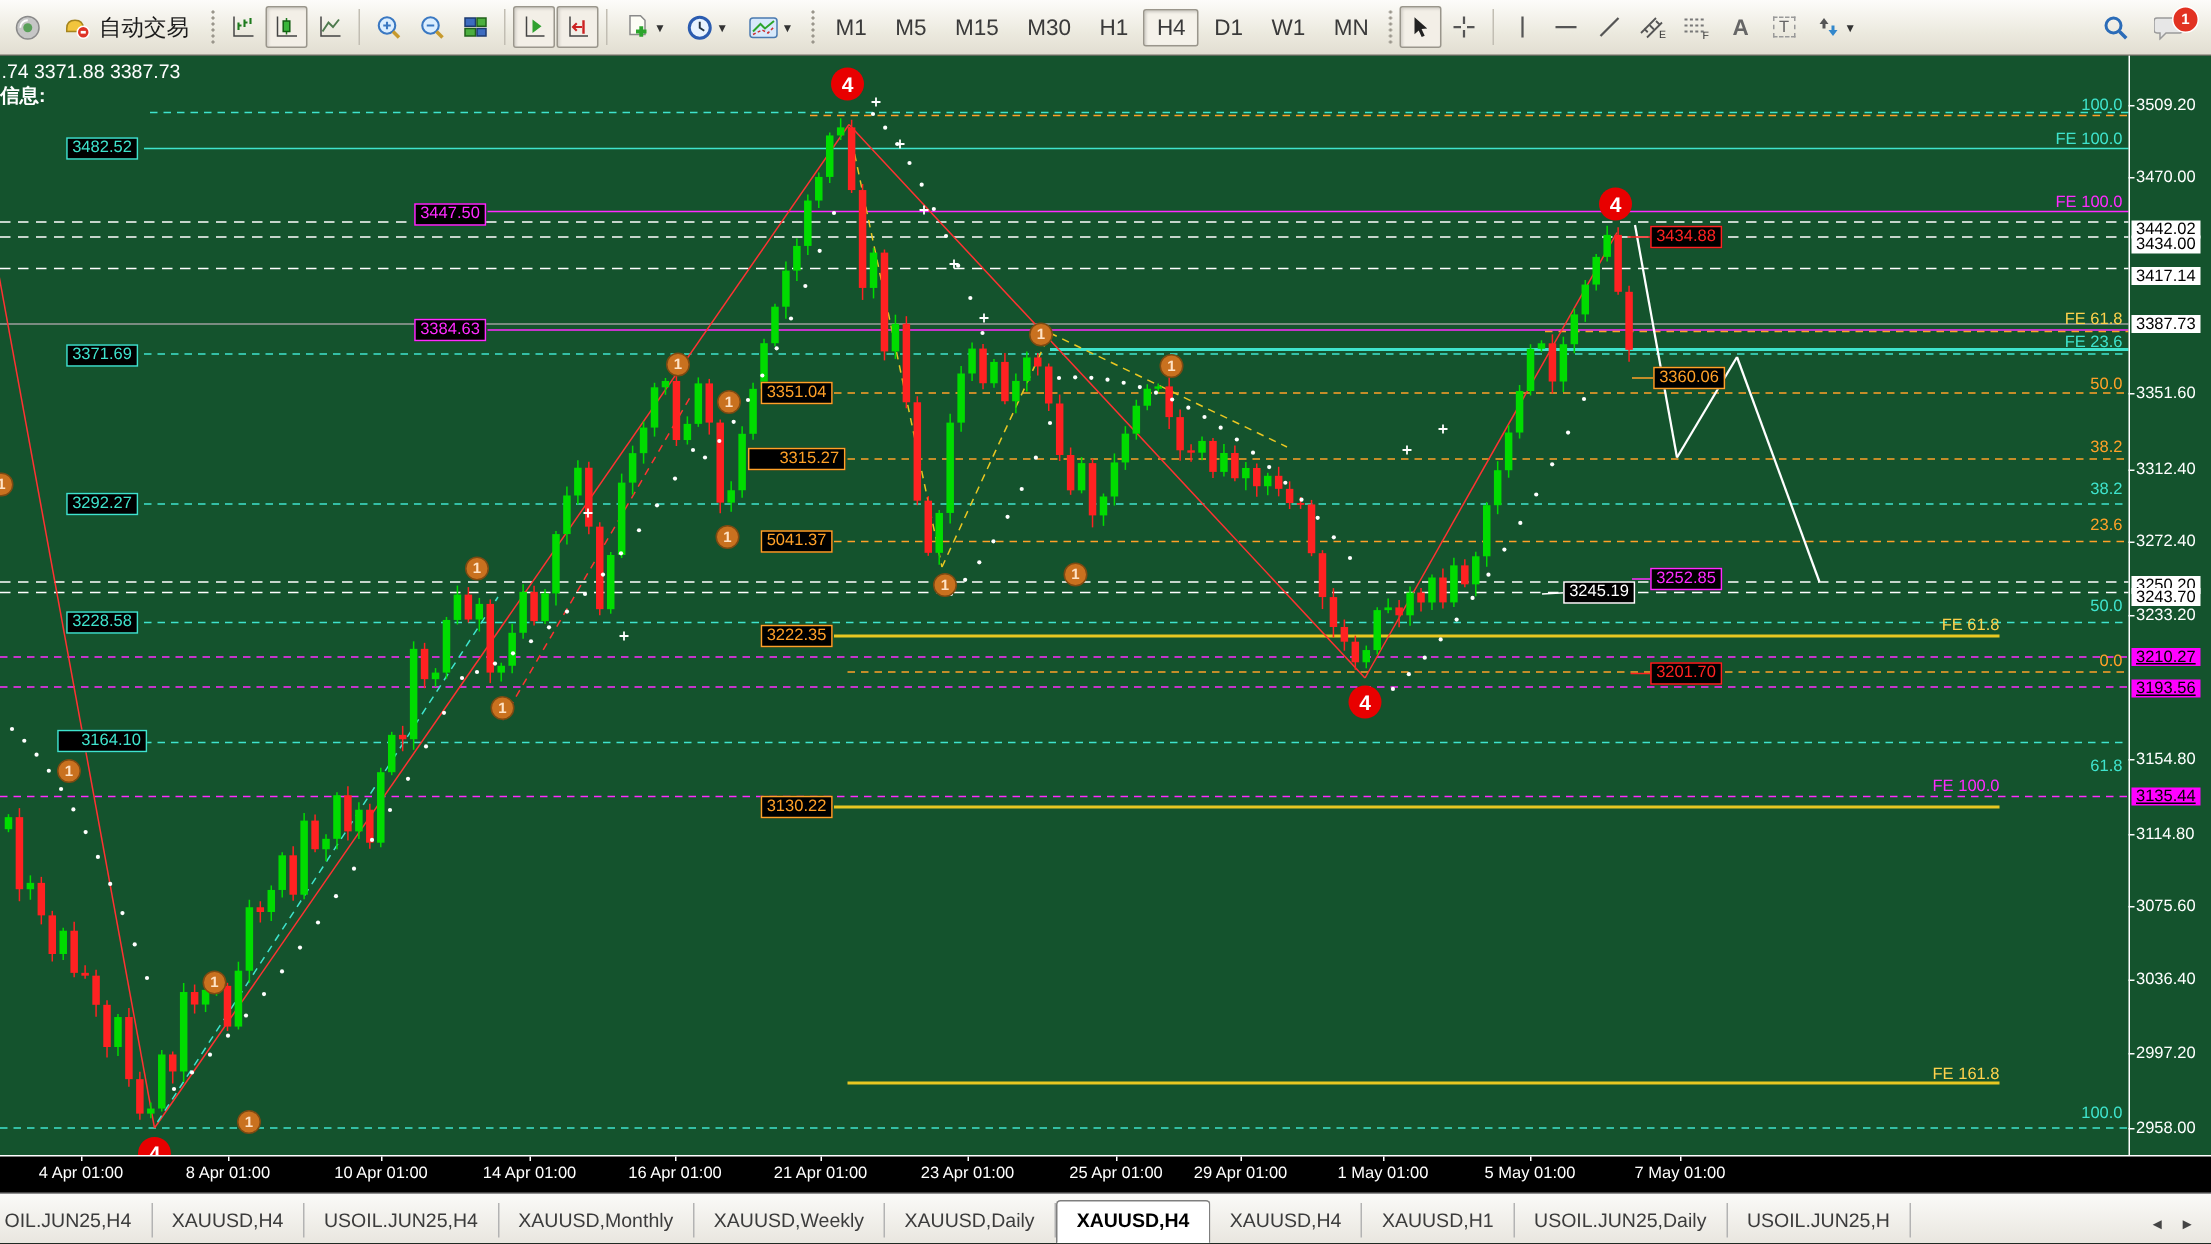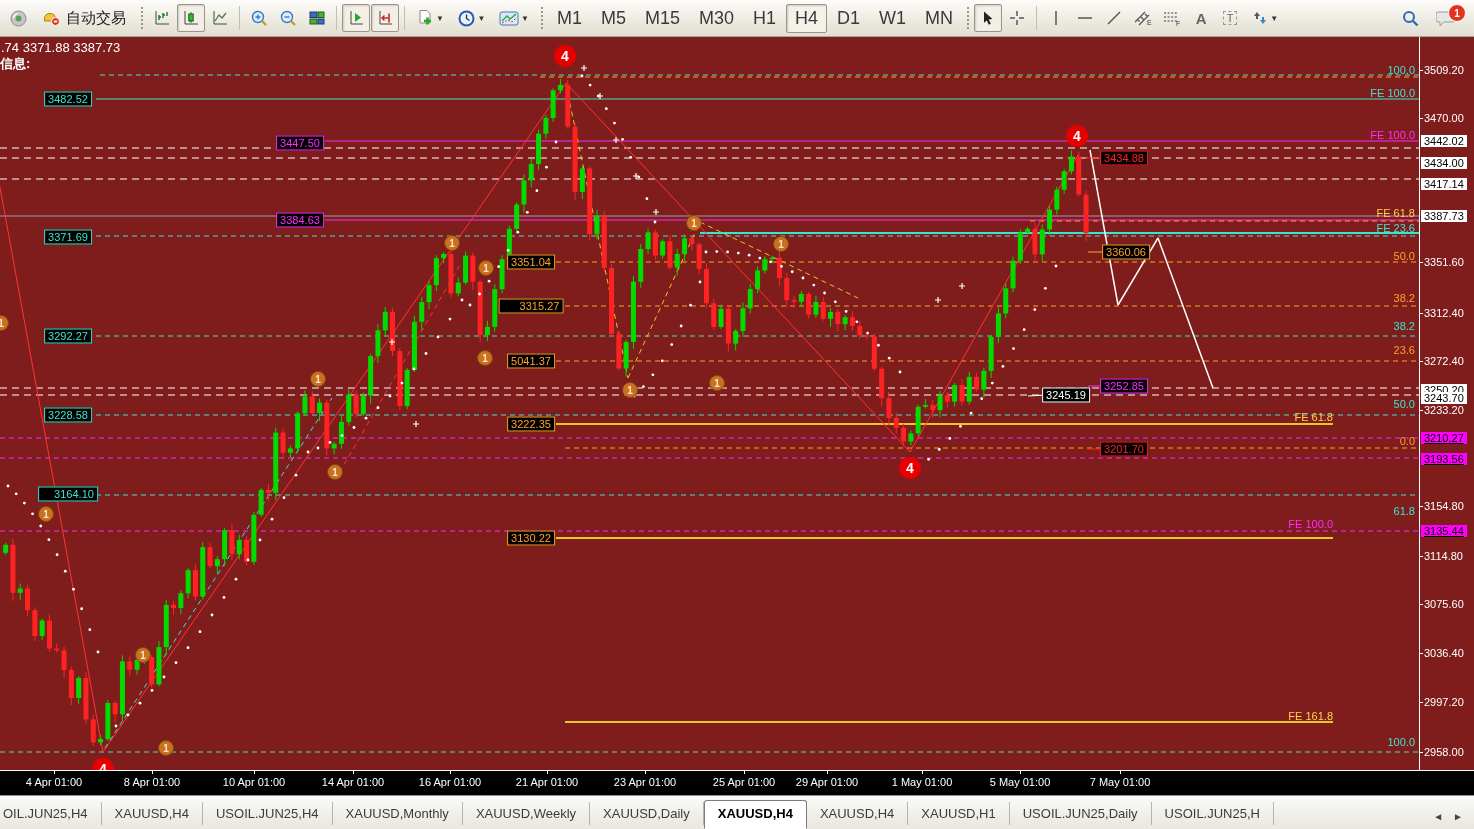--- a/index.html
+++ b/index.html
@@ -7,30 +7,30 @@
   
   .toolbar{position:absolute;top:0;left:0;width:1474px;height:37px;box-sizing:border-box;
     background:linear-gradient(#fdfcfa,#eceadf 60%,#e2ded2);border-bottom:1px solid #a9a59a;
     display:flex;align-items:center;padding:0 4px;gap:1px;z-index:10;}
   .tb-btn{height:28px;min-width:28px;display:flex;align-items:center;justify-content:center;
     border:1px solid transparent;border-radius:2px;box-sizing:border-box;}
   .tb-btn.pressed{background:#f3efe7;border:1px solid #9a968c;box-shadow:inset 1px 1px 2px rgba(0,0,0,.15);}
   .tb-sep{width:1px;height:24px;background:#c2beb3;margin:0 4px;}
   .tb-grip{width:4px;height:24px;margin:0 3px;background-image:radial-gradient(#9a968c 35%,transparent 40%);background-size:4px 4px;}
   .autotrade{display:flex;align-items:center;gap:6px;padding:0 9px;font-size:15px;color:#1a1a1a;height:30px;}
-  .tf-btn{padding:3px 8px;font-size:18px;color:#3a3a3a;border:1px solid transparent;border-radius:2px;}
+  .tf-btn{padding:3px 8px;font-size:15px;color:#3a3a3a;border:1px solid transparent;border-radius:2px;}
   .tf-btn.active{background:#f5f2ea;border:1px solid #9a968c;box-shadow:inset 1px 1px 2px rgba(0,0,0,.18);}
   .dd{font-size:8px;color:#333;margin-left:2px;}
   .tb-right{margin-left:auto;display:flex;align-items:center;gap:6px;padding-right:6px;}
   .chatwrap{position:relative;width:34px;height:28px;display:flex;align-items:center;justify-content:center;}
   .badge{position:absolute;right:-2px;top:0px;width:16px;height:16px;border-radius:50%;background:#e23222;
     color:#fff;font-size:10px;font-weight:bold;display:flex;align-items:center;justify-content:center;border:1px solid #fff;}
   .winbox{position:absolute;top:2px;width:13px;height:11px;background:#dad6cc;border:1px solid #9a968c;}
   
-  .chart{position:absolute;left:0;top:37px;width:1474px;height:758px;background:#7f1d1d;}
+  .chart{position:absolute;left:0;top:37px;width:1474px;height:758px;background:#14532d;}
   #plot{position:absolute;left:0;top:0;z-index:1;}
   #overlay{position:absolute;left:0;top:0;width:1474px;height:758px;z-index:3;pointer-events:none;}
   .quote{position:absolute;left:1px;top:3px;color:#fff;font-size:13px;white-space:nowrap;z-index:2;}
   .infoline{position:absolute;left:0px;top:18px;color:#fff;font-size:13px;font-weight:bold;white-space:nowrap;z-index:2;}
   .pbox{position:absolute;transform:translate(-50%,-50%);font-size:11px;line-height:13px;padding:0 3px;
     background:#000;border:1px solid;white-space:nowrap;}
   .fib{position:absolute;transform:translate(-100%,-50%);font-size:11px;white-space:nowrap;}
   .w4{position:absolute;width:22px;height:22px;border-radius:50%;background:#e80000;color:#fff;font-weight:bold;
     font-size:14px;display:flex;align-items:center;justify-content:center;transform:translate(-50%,-50%);}
   .w1{position:absolute;width:14px;height:14px;border-radius:50%;background:#c9711f;border:1px solid #7d4a12;
@@ -747,21 +747,21 @@
         <div class="w1" style="left: 694px; top: 186px;">1</div>
         <div class="w1" style="left: 717px; top: 346px;">1</div>
         <div class="w1" style="left: 781px; top: 207px;">1</div>
       </div>
     <div class="vaxis"></div>
     <div id="price-axis">
         <div class="adash" style="top: 33px;"></div>
         <div class="ptick" style="top: 33px;">3509.20</div>
         <div class="adash" style="top: 81px;"></div>
         <div class="ptick" style="top: 81px;">3470.00</div>
-        <div class="ptick hl" style="top: 104px;">3442.02</div>
+        <div class="ptick hl" style="top: 116px;">3442.02</div>
         <div class="ptick hl" style="top: 126px;">3434.00</div>
         <div class="ptick hl" style="top: 147px;">3417.14</div>
         <div class="ptick hl" style="top: 179px;">3387.73</div>
         <div class="adash" style="top: 225px;"></div>
         <div class="ptick" style="top: 225px;">3351.60</div>
         <div class="adash" style="top: 276px;"></div>
         <div class="ptick" style="top: 276px;">3312.40</div>
         <div class="adash" style="top: 324px;"></div>
         <div class="ptick" style="top: 324px;">3272.40</div>
         <div class="ptick hl" style="top: 353px;">3250.20</div>

